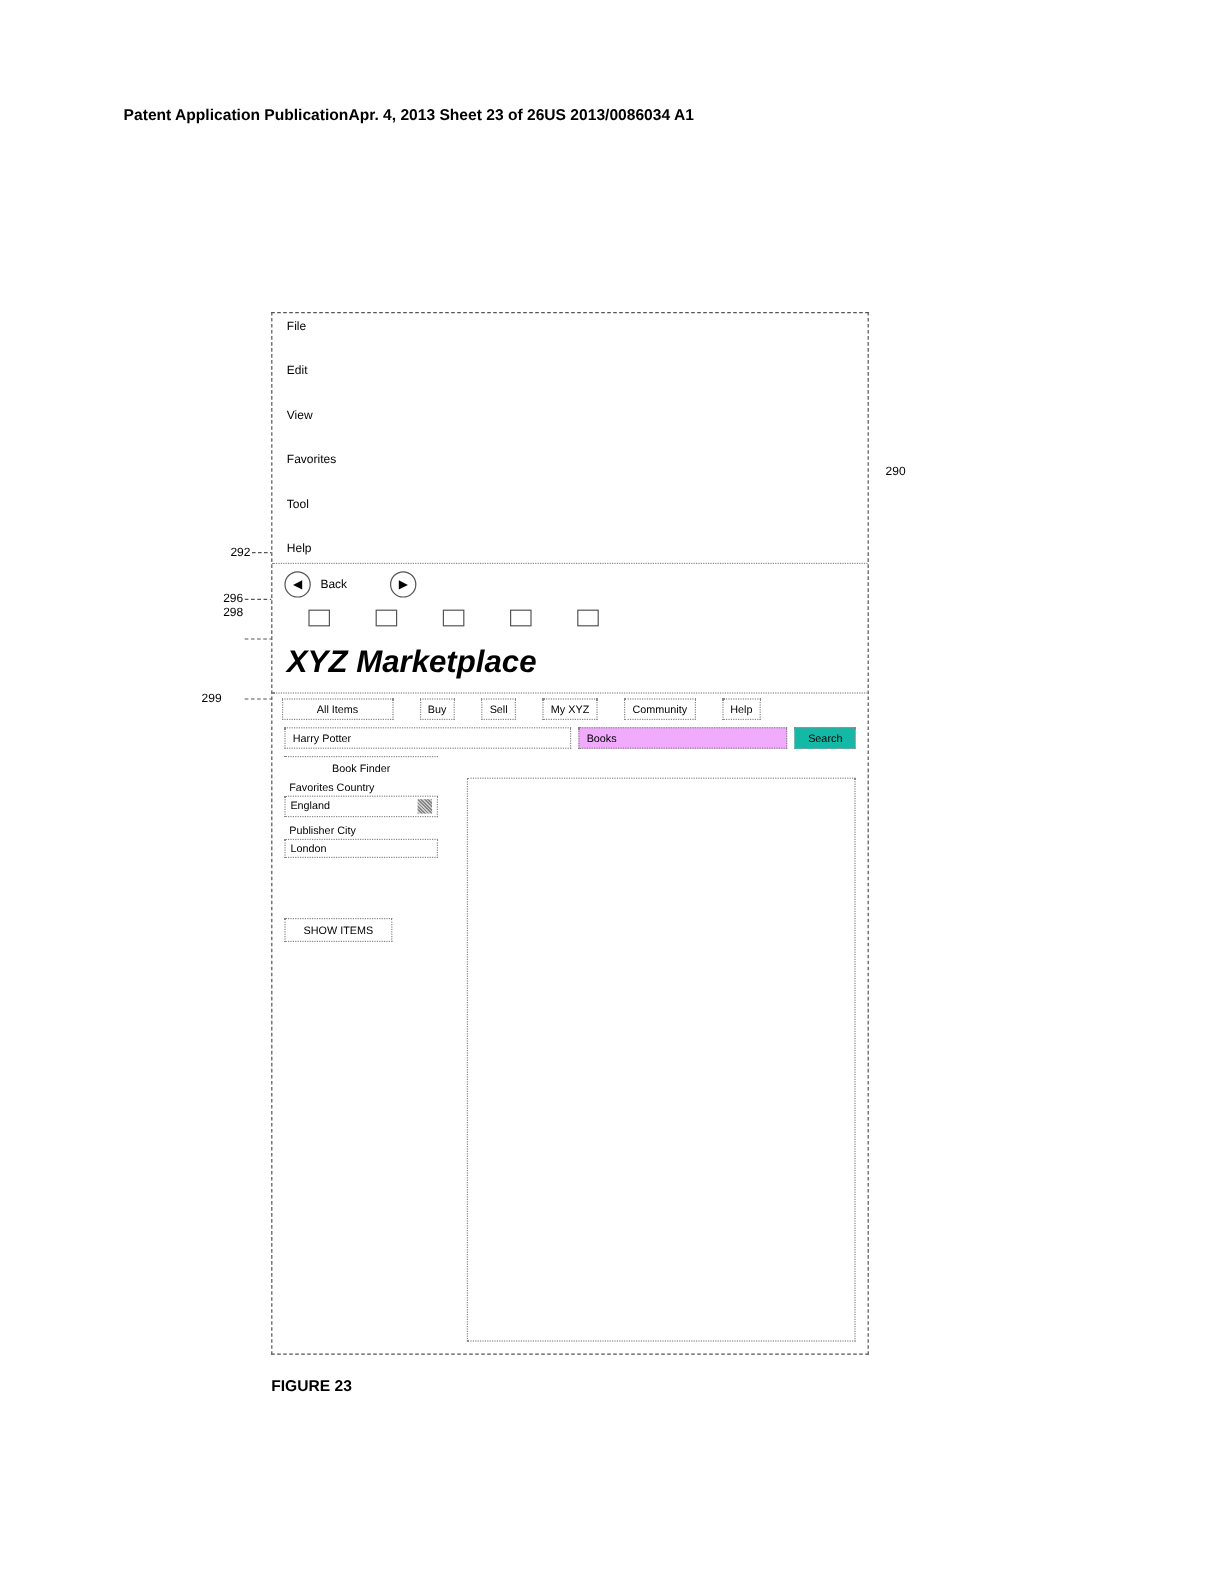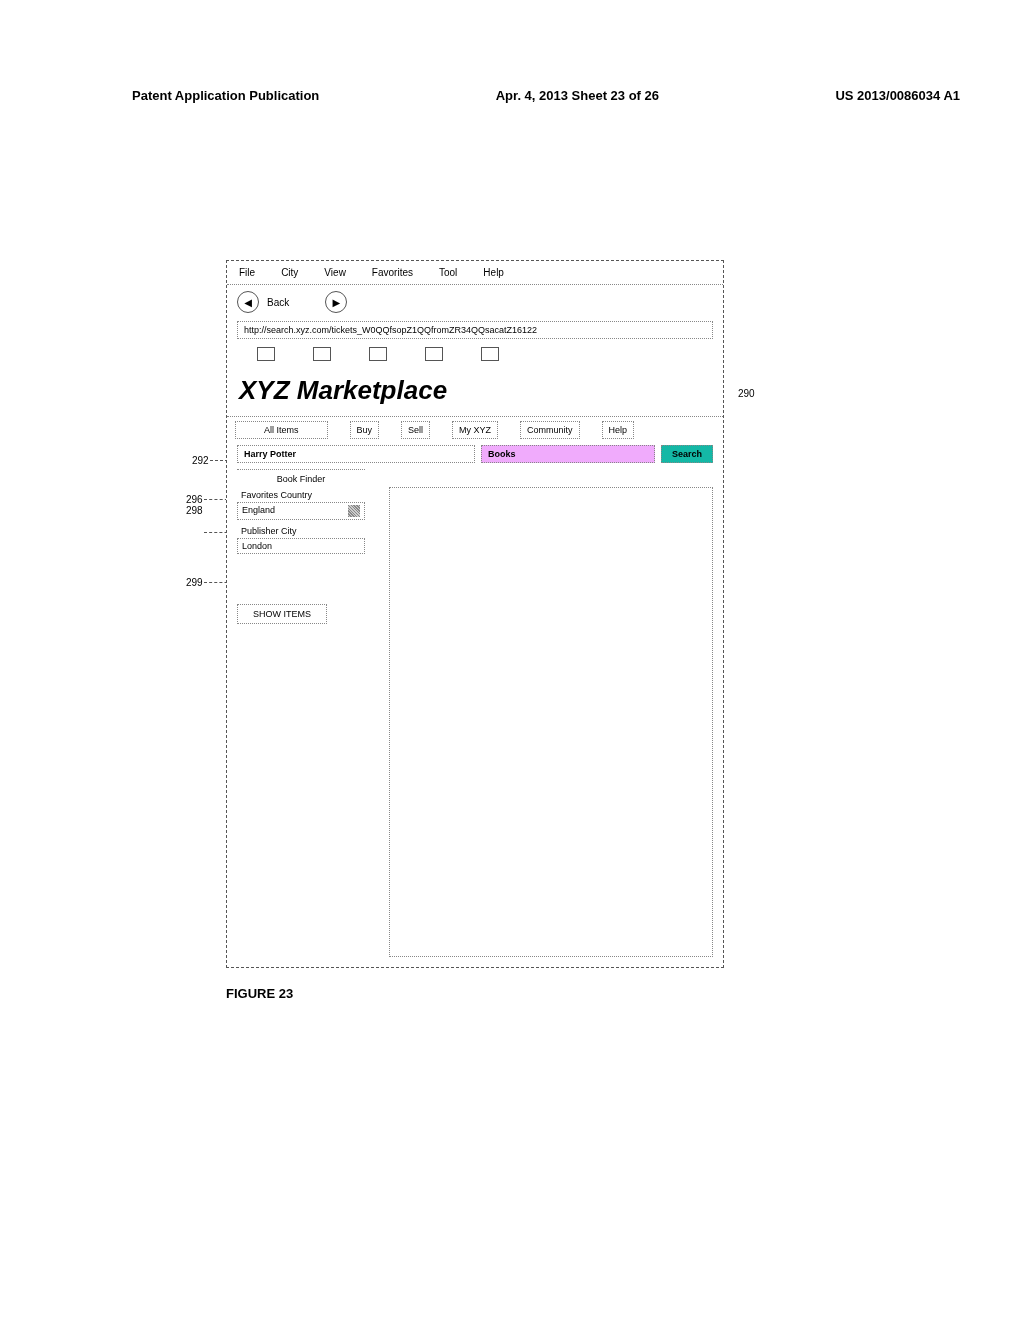--- a/index.html
+++ b/index.html
@@ -8,43 +8,43 @@
     font-size: 11px;
     background: #fff;
     width: 1024px;
     height: 1320px;
     position: relative;
     color: #000;
   }
   .page-header {
     position: absolute;
     top: 88px;
-    left: 132px;
+    left: 103px;
     right: 64px;
     display: flex;
-    justify-content: space-between;
     font-size: 13px;
     font-weight: bold;
   }
   .patent-window-wrap {
     position: absolute;
     top: 260px;
     left: 226px;
     width: 498px;
   }
   .browser-frame {
     border: 1px dashed #555;
     background: #fff;
   }
   .menubar {
     display: flex;
     gap: 26px;
     padding: 6px 12px;
     font-size: 10px;
     border-bottom: 1px dotted #888;
+    flex-direction: column;
   }
   .menubar span { cursor: default; }
   .toolbar {
     display: flex;
     align-items: center;
     gap: 8px;
     padding: 6px 10px;
   }
   .circle-btn {
     width: 22px; height: 22px;
@@ -90,21 +90,20 @@
     padding: 3px 6px;
     background: #fff;
     white-space: nowrap;
   }
   .tab.all { padding: 3px 28px; }
   .search-row {
     display: flex;
     gap: 6px;
     padding: 6px 10px;
     align-items: center;
-    font-weight: bold;
   }
   .search-input {
     flex: 1.4;
     border: 1px dotted #888;
     padding: 3px 6px;
     font-size: 9px;
     background: #fff;
   }
   .cat-select {
     flex: 1;
@@ -202,49 +201,48 @@
 
 <div class="ref" style="top:455px; left:192px;">292</div>
 <div class="lead" style="top:460px; left:210px; width:48px;"></div>
 
 <div class="ref" style="top:494px; left:186px;">296</div>
 <div class="lead" style="top:499px; left:204px; width:50px;"></div>
 
 <div class="ref" style="top:505px; left:186px;">298</div>
 <div class="lead" style="top:532px; left:204px; width:44px;"></div>
 
-<div class="ref" style="top:577px; left:186px;">299</div>
+<div class="ref" style="top:577px; left:168px;">299</div>
 <div class="lead" style="top:582px; left:204px; width:44px;"></div>
 
 <div class="ref" style="top:532px; left:437px;">294</div>
 <div class="ref" style="top:532px; left:562px;">297</div>
 
 <div class="patent-window-wrap">
   <div class="browser-frame">
 
     <div class="menubar">
       <span>File</span>
-      <span>City</span>
+      <span>Edit</span>
       <span>View</span>
       <span>Favorites</span>
       <span>Tool</span>
       <span>Help</span>
     </div>
 
     <div class="toolbar">
       <div class="circle-btn">
         <span>◀</span>
       </div>
       <span class="back-label">Back</span>
       <div class="circle-btn" style="margin-left:28px;">
         <span>▶</span>
       </div>
     </div>
 
-    <div class="addrbar">http://search.xyz.com/tickets_W0QQfsopZ1QQfromZR34QQsacatZ16122</div>
 
     <div class="iconrow">
       <div class="sq"></div>
       <div class="sq"></div>
       <div class="sq"></div>
       <div class="sq"></div>
       <div class="sq"></div>
     </div>
 
     <div class="site-title">XYZ Marketplace</div>

